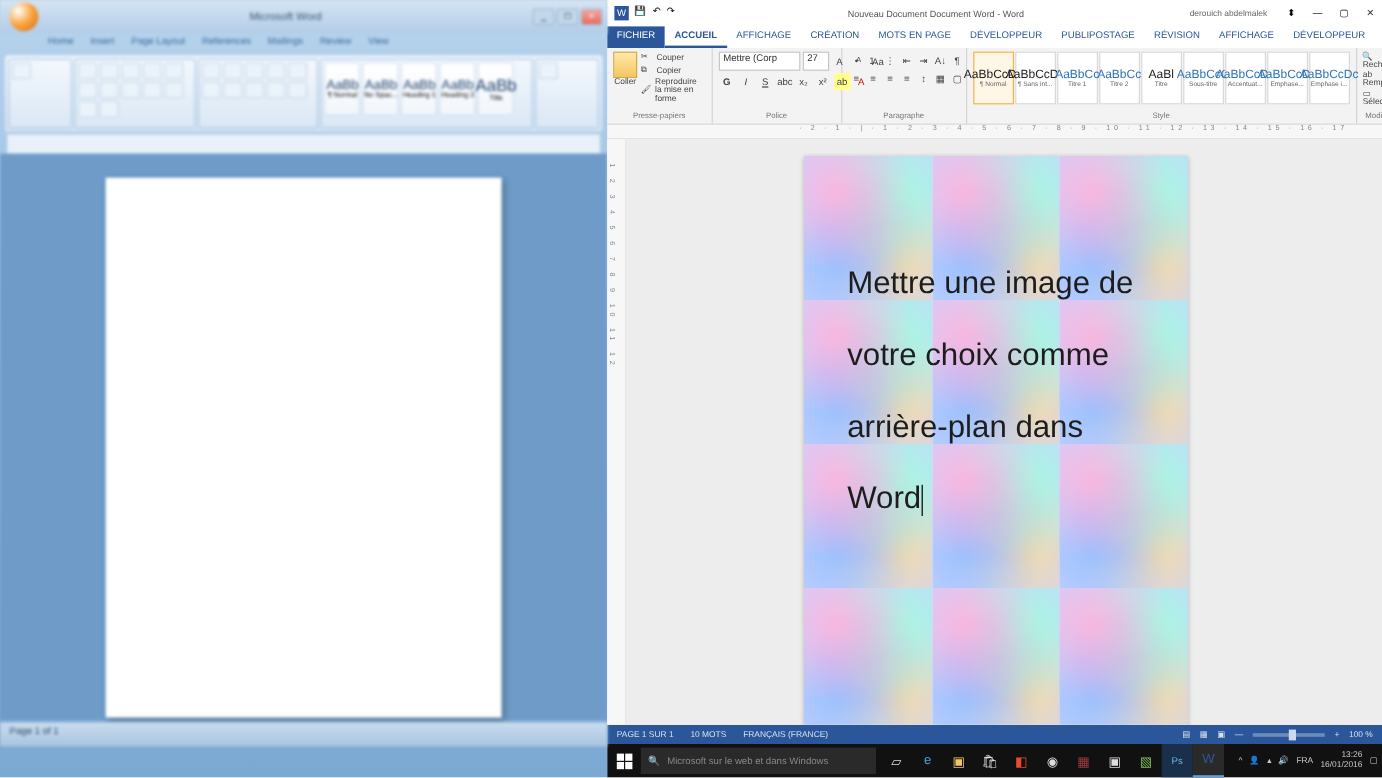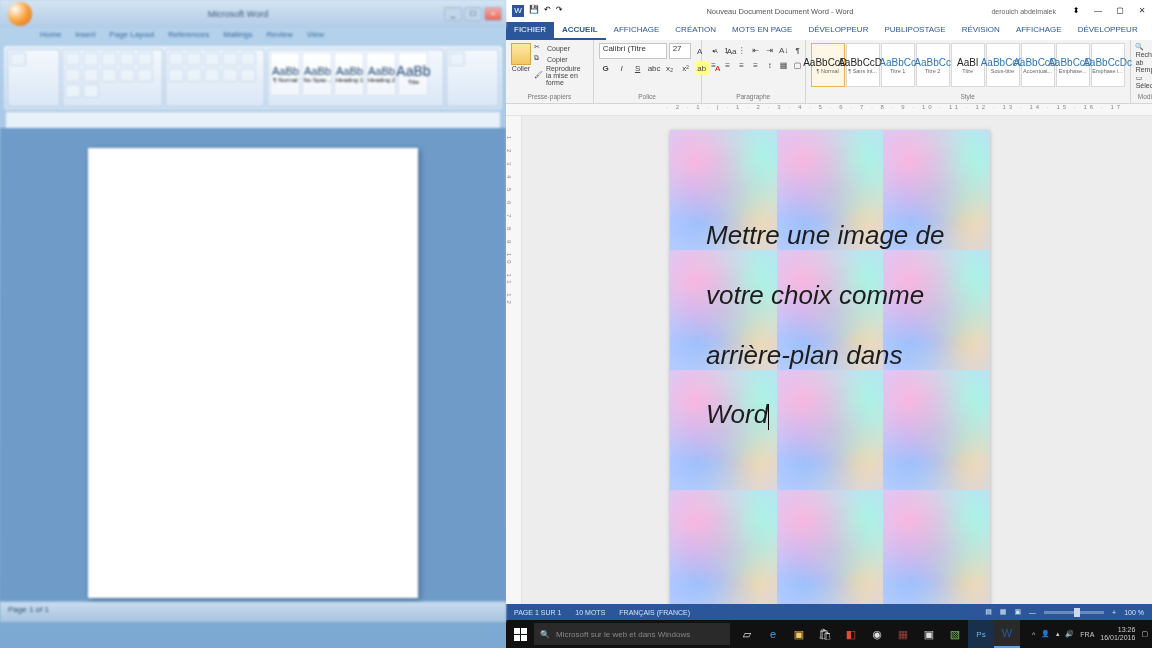--- a/index.html
+++ b/index.html
@@ -62,21 +62,21 @@
 .styles-strip { display: flex; gap: 1px; }
 .style-box { width: 34px; height: 44px; border: 1px solid #d8d8d8; background: #fff; display: flex; flex-direction: column; align-items: center; justify-content: center; font-size: 5.5px; color: #666; cursor: pointer; }
 .style-box.sel { border: 1px solid #f0b34a; background: #fff7e6; }
 .style-box .sprev { font-size: 10px; color: #222; }
 .style-box .sprev.blue { color: #2e74b5; }
 .edit-col { display: flex; flex-direction: column; gap: 1px; font-size: 7px; color: #444; }
 
 .w16-rulerbar { height: 12px; background: #f7f7f7; border-bottom: 1px solid #e3e3e3; font-size: 6px; color: #888; padding-left: 160px; letter-spacing: 3px; overflow: hidden; white-space: nowrap; }
 .w16-docarea { flex: 1; background: #ededed; overflow: hidden; position: relative; display: flex; }
 .w16-vruler { width: 16px; background: #f7f7f7; border-right: 1px solid #e3e3e3; font-size: 6px; color: #888; writing-mode: vertical-lr; padding-top: 20px; letter-spacing: 4px; }
-.w16-pagewrap { flex: 1; padding: 14px 0 16px 148px; font-style: italic; }
+.w16-pagewrap { flex: 1; padding: 14px 0 16px 148px; }
 .w16-page { width: 320px; height: 480px; box-shadow: 0 1px 4px rgba(0,0,0,0.25); background: #fff; position: relative; overflow: hidden; }
 .bg-tiles { position: absolute; inset: 0; display: grid; grid-template-columns: repeat(3, 1fr); grid-template-rows: repeat(4, 1fr); }
 .tile { background:
   radial-gradient(circle at 25% 25%, rgba(255,180,220,0.9), transparent 55%),
   radial-gradient(circle at 75% 25%, rgba(160,255,220,0.85), transparent 55%),
   radial-gradient(circle at 25% 75%, rgba(150,190,255,0.9), transparent 55%),
   radial-gradient(circle at 75% 75%, rgba(255,220,150,0.8), transparent 55%),
   radial-gradient(circle at 50% 50%, rgba(170,130,255,0.85), transparent 60%),
   #c9d4ff;
 }
@@ -242,21 +242,21 @@
             </div>
         </div>
       </div>
       <div class="glabel">Presse-papiers</div>
     </div>
 
     <div class="w16-rgroup" style="width:108px">
       <div class="gbody">
           <div class="fontbox">
         <div class="fontrow">
-          <div class="fontsel name">Calibri (Titre</div>
+          <div class="fontsel name">Mettre (Corp</div>
           <div class="fontsel size">27</div>
           <button class="mini-btn">A</button>
           <button class="mini-btn" style="font-size:6px">A</button>
           <button class="mini-btn">Aa</button>
         </div>
         <div class="fontrow">
           <button class="mini-btn"><b>G</b></button>
           <button class="mini-btn"><i>I</i></button>
           <button class="mini-btn"><u>S</u></button>
           <button class="mini-btn">abc</button>

